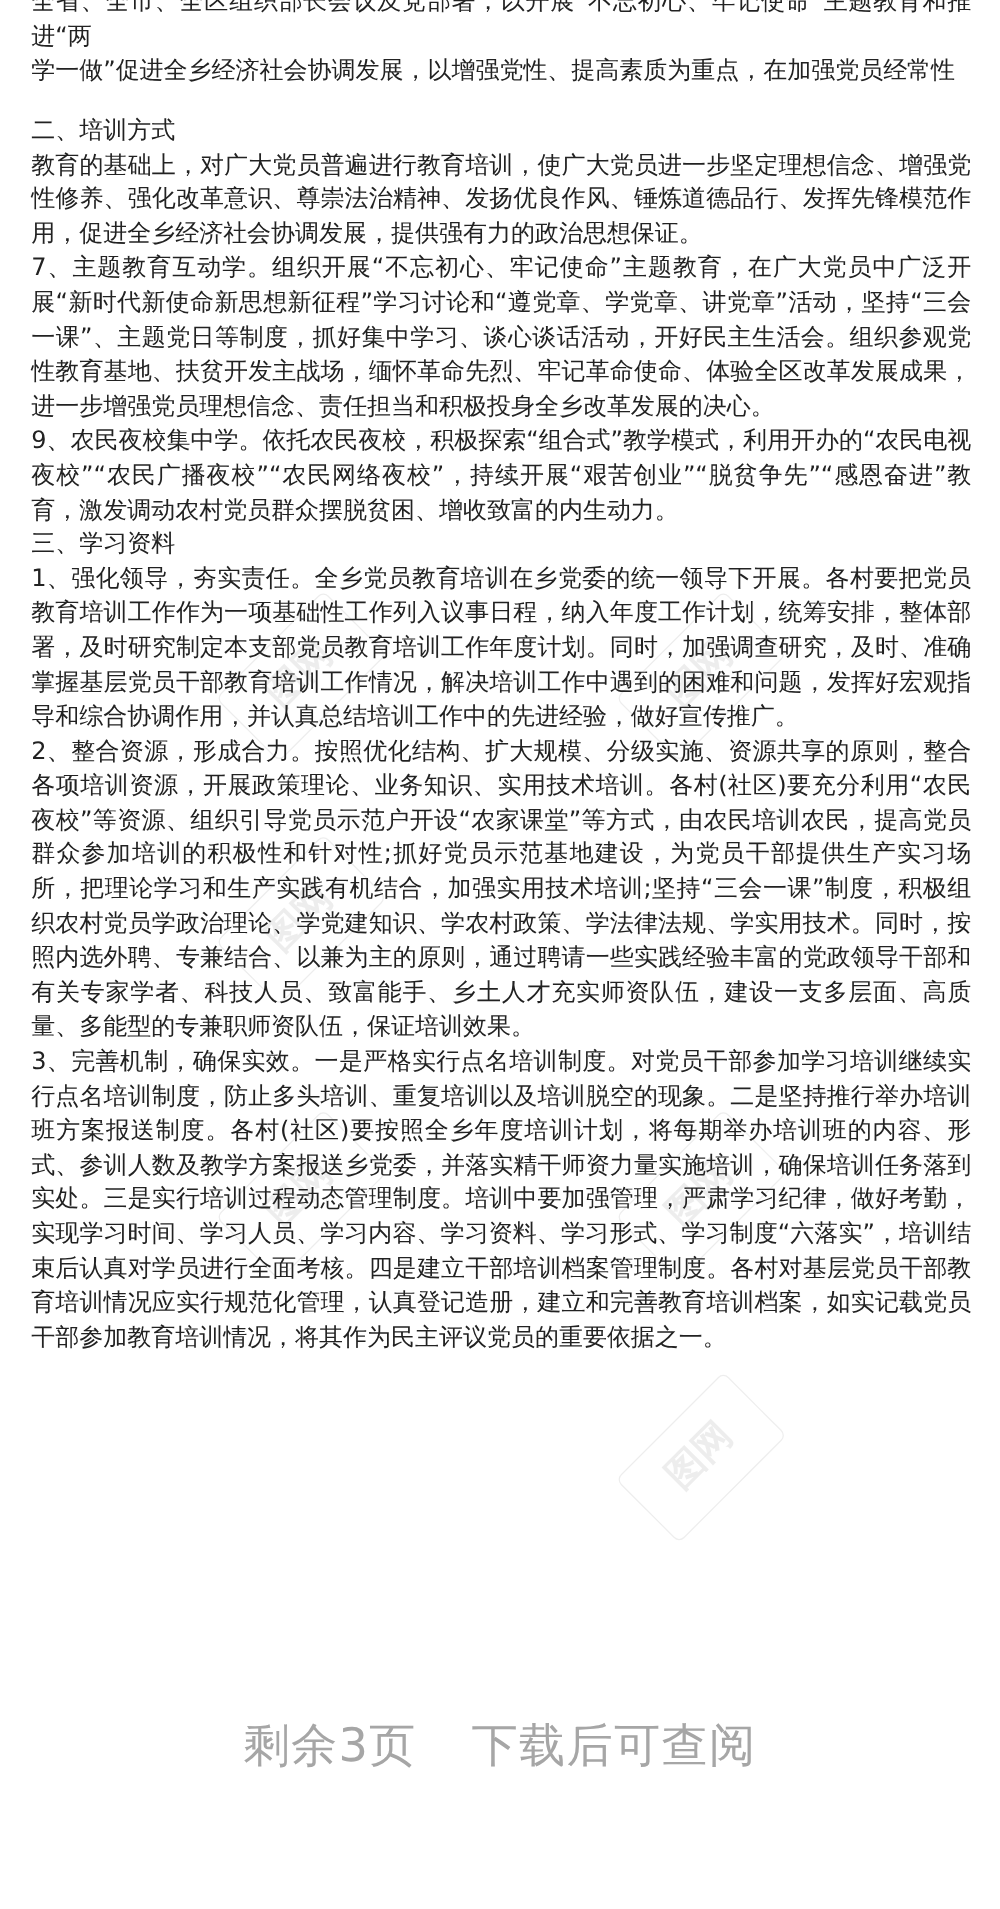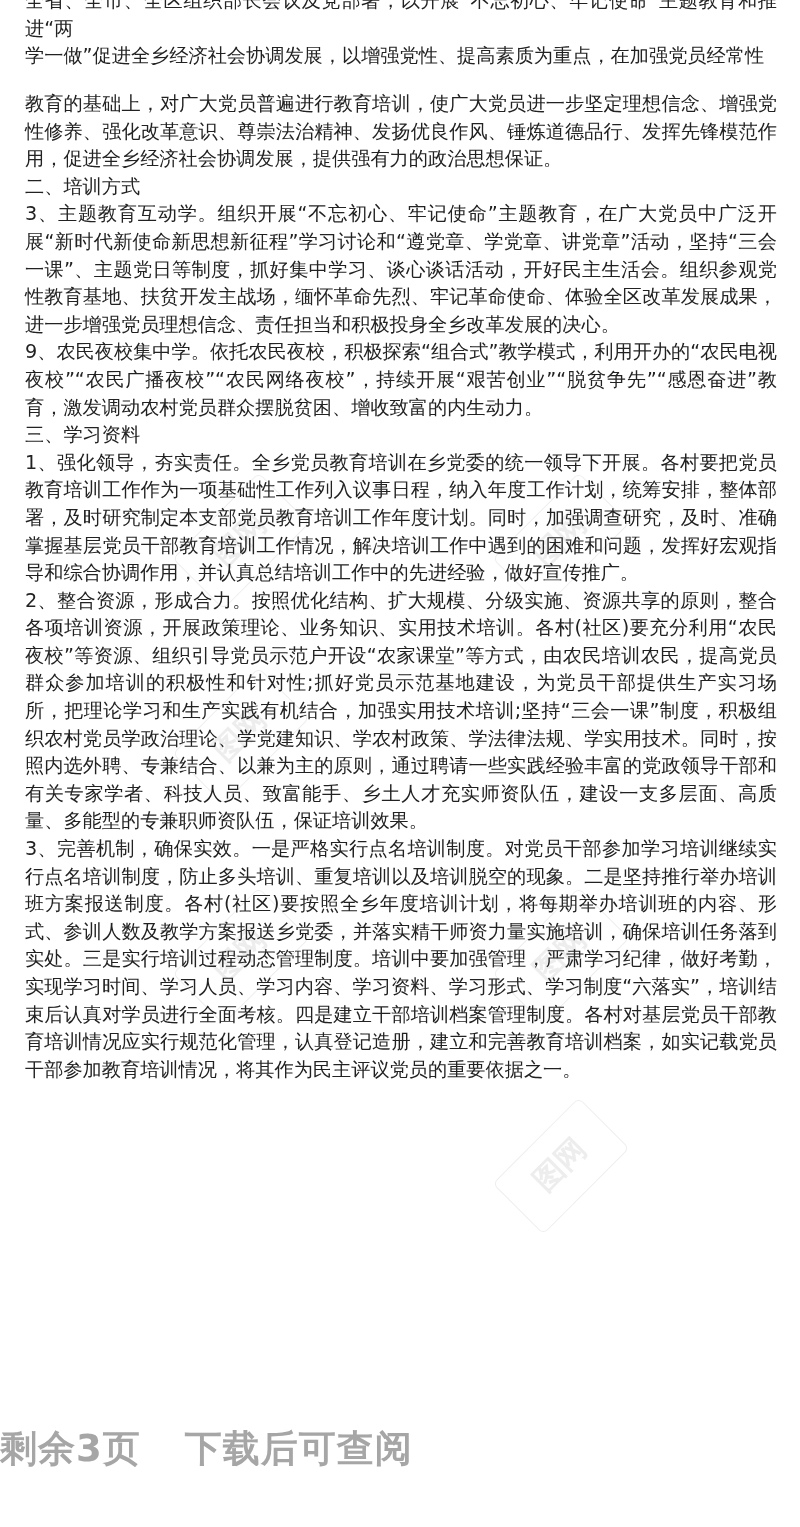--- a/index.html
+++ b/index.html
@@ -39,23 +39,24 @@
     .block-top {
       top: -13px;
     }
     .block-main {
       top: 90px;
     }
     .footer-note {
       position: absolute;
       left: 0;
       width: 800px;
-      top: 1424px;
+      top: 1372px;
+      text-align: center;
       font-family: "DejaVu Sans", "Liberation Sans", sans-serif;
-      font-weight: bold;
+      font-weight: normal;
       font-size: 37px;
       color: #a6a6a6;
       letter-spacing: 1px;
     }
     .footer-note span.gap {
       display: inline-block;
       width: 44px;
     }
     .watermark {
       position: absolute;
@@ -84,23 +85,23 @@
   <div class="watermark" style="left:500px; top:920px;">图网</div>
   <div class="watermark" style="left:180px; top:920px;">图网</div>
   <div class="watermark" style="left:500px; top:1130px;">图网</div>
 
   <div class="text-block block-top">
     <p>全省、全市、全区组织部长会议及党部署，以开展“不忘初心、牢记使命”主题教育和推进“两</p>
     <p>学一做”促进全乡经济社会协调发展，以增强党性、提高素质为重点，在加强党员经常性</p>
   </div>
 
   <div class="text-block block-main">
+    <p>二、培训方式</p>
     <p>教育的基础上，对广大党员普遍进行教育培训，使广大党员进一步坚定理想信念、增强党性修养、强化改革意识、尊崇法治精神、发扬优良作风、锤炼道德品行、发挥先锋模范作用，促进全乡经济社会协调发展，提供强有力的政治思想保证。</p>
-    <p>二、培训方式</p>
-    <p>3、主题教育互动学。组织开展“不忘初心、牢记使命”主题教育，在广大党员中广泛开展“新时代新使命新思想新征程”学习讨论和“遵党章、学党章、讲党章”活动，坚持“三会一课”、主题党日等制度，抓好集中学习、谈心谈话活动，开好民主生活会。组织参观党性教育基地、扶贫开发主战场，缅怀革命先烈、牢记革命使命、体验全区改革发展成果，进一步增强党员理想信念、责任担当和积极投身全乡改革发展的决心。</p>
+    <p>7、主题教育互动学。组织开展“不忘初心、牢记使命”主题教育，在广大党员中广泛开展“新时代新使命新思想新征程”学习讨论和“遵党章、学党章、讲党章”活动，坚持“三会一课”、主题党日等制度，抓好集中学习、谈心谈话活动，开好民主生活会。组织参观党性教育基地、扶贫开发主战场，缅怀革命先烈、牢记革命使命、体验全区改革发展成果，进一步增强党员理想信念、责任担当和积极投身全乡改革发展的决心。</p>
     <p>9、农民夜校集中学。依托农民夜校，积极探索“组合式”教学模式，利用开办的“农民电视夜校”“农民广播夜校”“农民网络夜校”，持续开展“艰苦创业”“脱贫争先”“感恩奋进”教育，激发调动农村党员群众摆脱贫困、增收致富的内生动力。</p>
     <p>三、学习资料</p>
     <p>1、强化领导，夯实责任。全乡党员教育培训在乡党委的统一领导下开展。各村要把党员教育培训工作作为一项基础性工作列入议事日程，纳入年度工作计划，统筹安排，整体部署，及时研究制定本支部党员教育培训工作年度计划。同时，加强调查研究，及时、准确掌握基层党员干部教育培训工作情况，解决培训工作中遇到的困难和问题，发挥好宏观指导和综合协调作用，并认真总结培训工作中的先进经验，做好宣传推广。</p>
     <p>2、整合资源，形成合力。按照优化结构、扩大规模、分级实施、资源共享的原则，整合各项培训资源，开展政策理论、业务知识、实用技术培训。各村(社区)要充分利用“农民夜校”等资源、组织引导党员示范户开设“农家课堂”等方式，由农民培训农民，提高党员群众参加培训的积极性和针对性;抓好党员示范基地建设，为党员干部提供生产实习场所，把理论学习和生产实践有机结合，加强实用技术培训;坚持“三会一课”制度，积极组织农村党员学政治理论、学党建知识、学农村政策、学法律法规、学实用技术。同时，按照内选外聘、专兼结合、以兼为主的原则，通过聘请一些实践经验丰富的党政领导干部和有关专家学者、科技人员、致富能手、乡土人才充实师资队伍，建设一支多层面、高质量、多能型的专兼职师资队伍，保证培训效果。</p>
     <p>3、完善机制，确保实效。一是严格实行点名培训制度。对党员干部参加学习培训继续实行点名培训制度，防止多头培训、重复培训以及培训脱空的现象。二是坚持推行举办培训班方案报送制度。各村(社区)要按照全乡年度培训计划，将每期举办培训班的内容、形式、参训人数及教学方案报送乡党委，并落实精干师资力量实施培训，确保培训任务落到实处。三是实行培训过程动态管理制度。培训中要加强管理，严肃学习纪律，做好考勤，实现学习时间、学习人员、学习内容、学习资料、学习形式、学习制度“六落实”，培训结束后认真对学员进行全面考核。四是建立干部培训档案管理制度。各村对基层党员干部教育培训情况应实行规范化管理，认真登记造册，建立和完善教育培训档案，如实记载党员干部参加教育培训情况，将其作为民主评议党员的重要依据之一。</p>
   </div>
 
   <div class="footer-note">
     <span>剩余3页</span><span class="gap"></span><span>下载后可查阅</span>
   </div>

